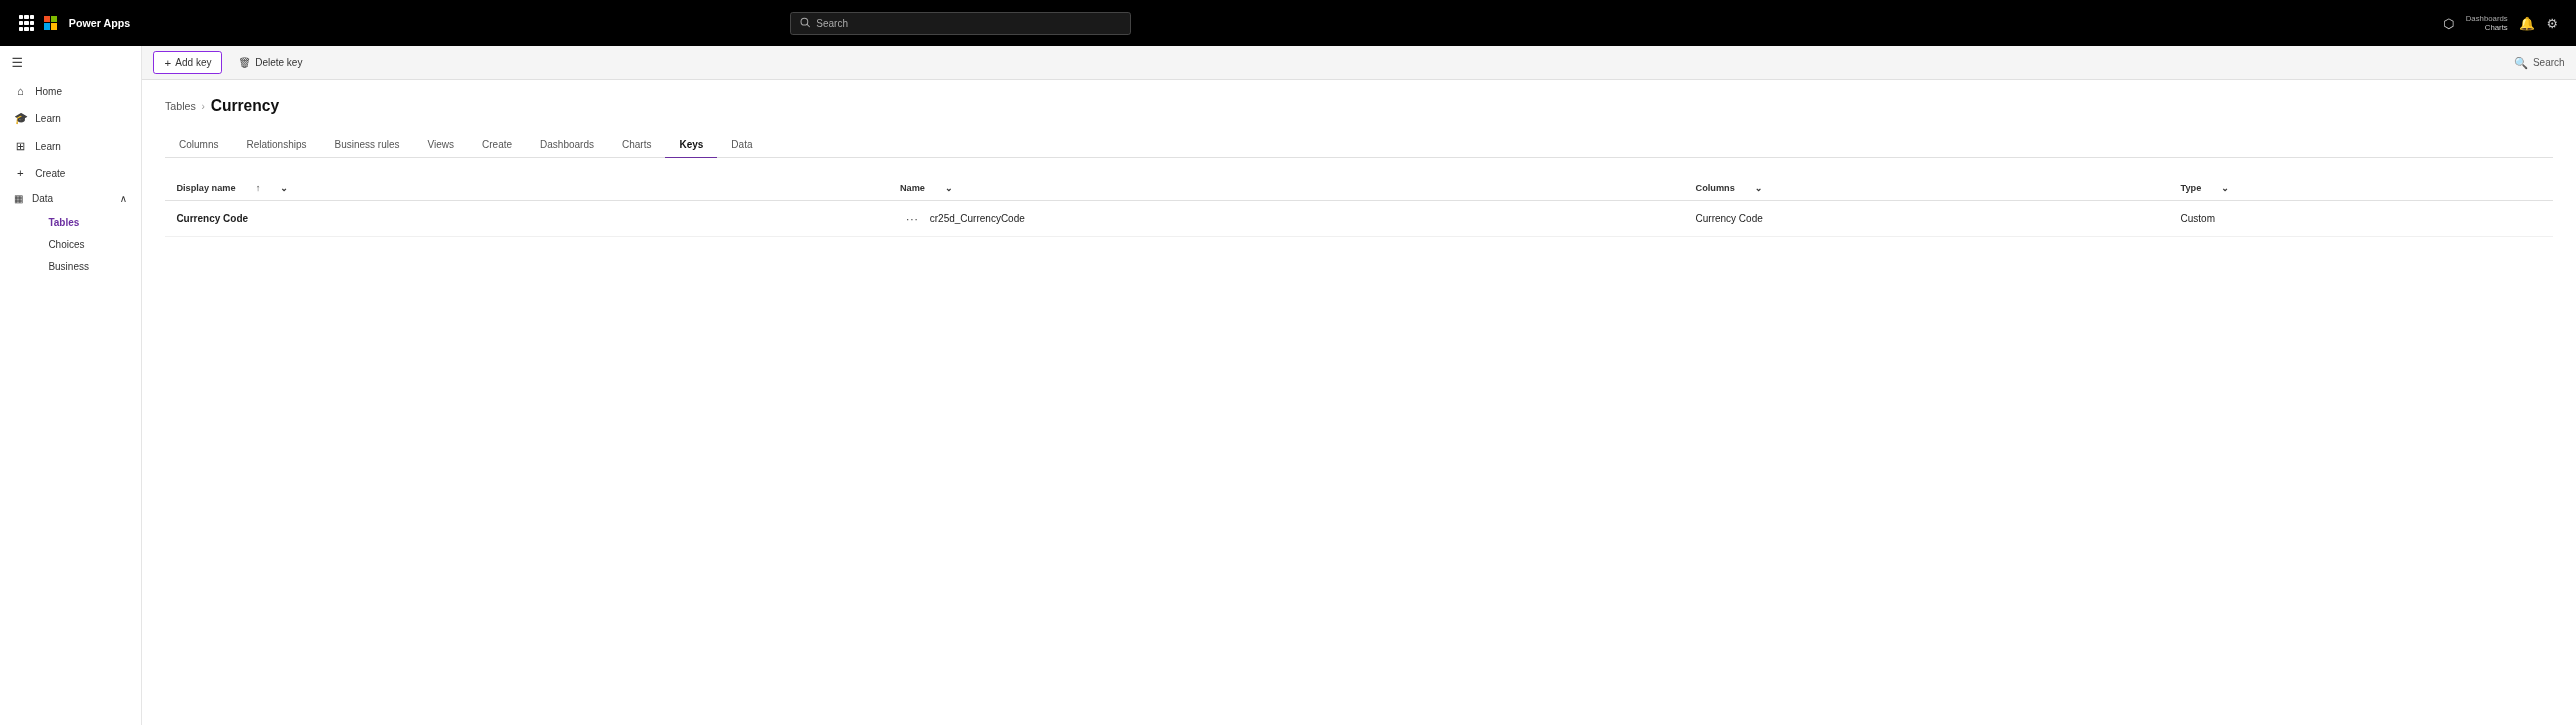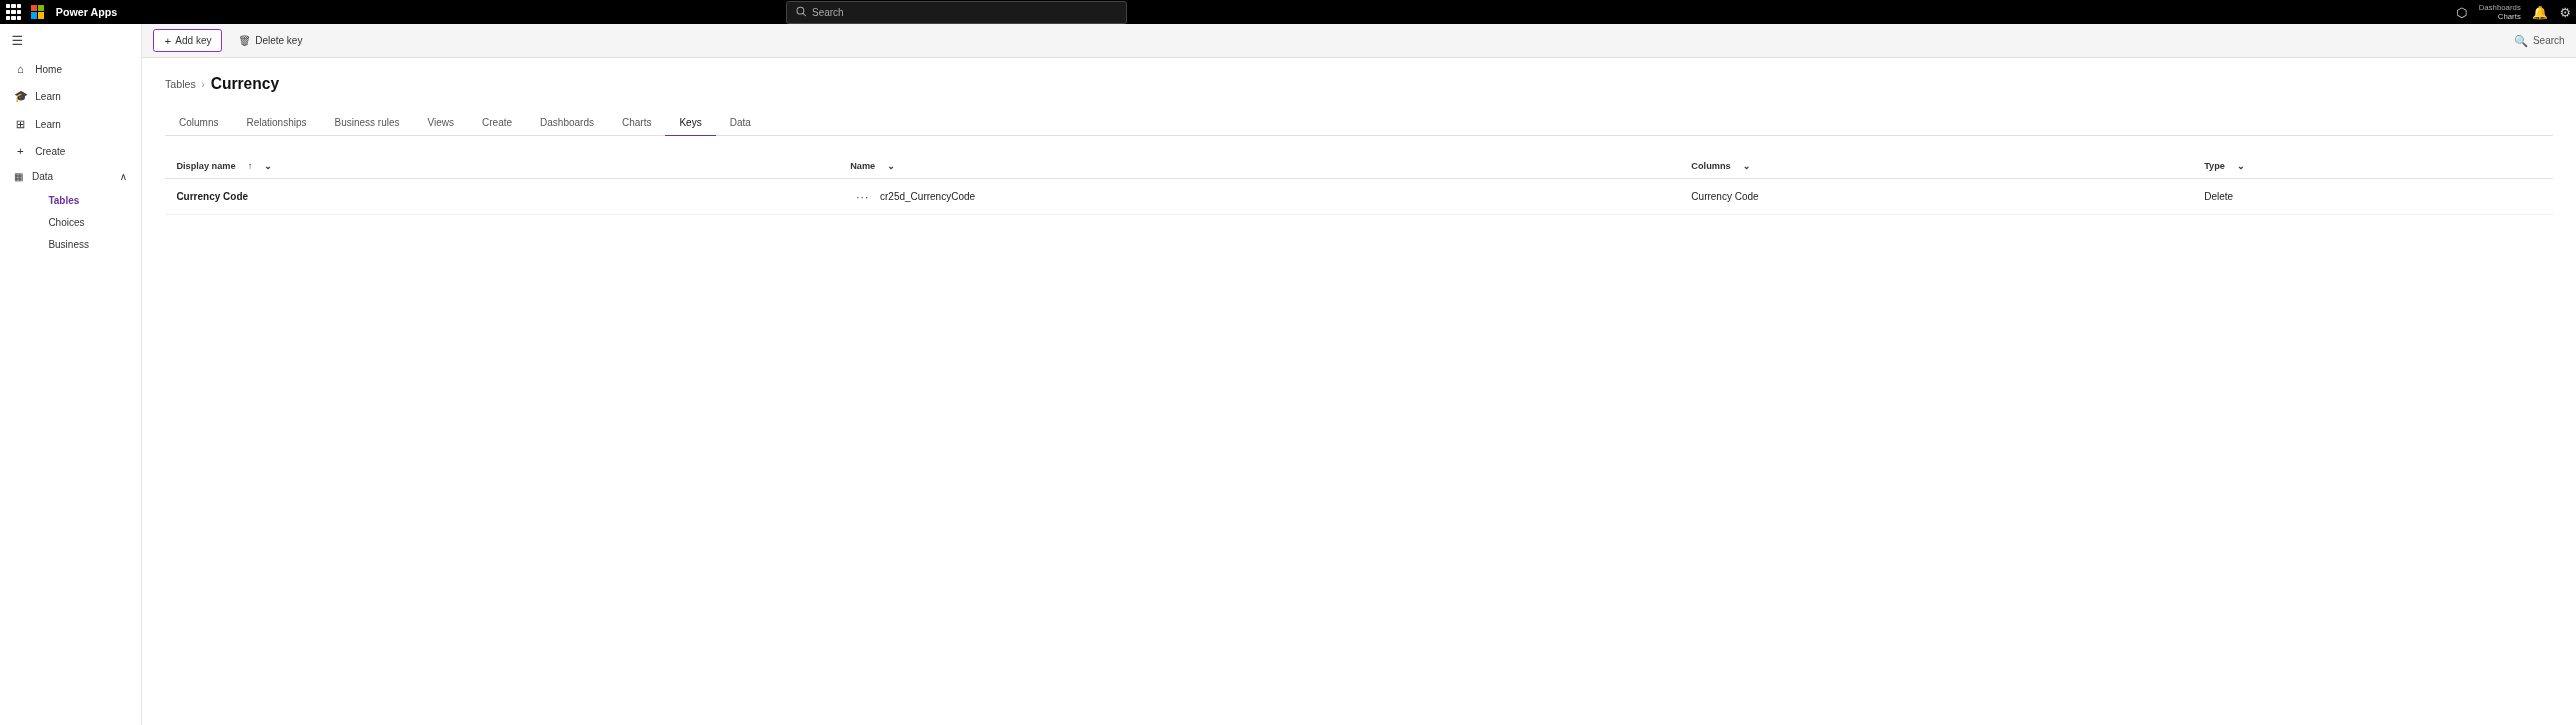--- a/index.html
+++ b/index.html
@@ -2,24 +2,24 @@
 <html style="font-size:11.4px"><head>
   <meta charset="utf-8">
   <style>
     * { box-sizing: border-box; margin: 0; padding: 0; }
     body { font-family: 'Segoe UI', sans-serif; font-size: 10px; background: #fff; color: #222; display: flex; flex-direction: column; height: 100vh; overflow: hidden; }
 
     
     .top-nav {
       background: #000;
       color: #fff;
-      height: 24px;
+      height: 46px;
       display: flex;
       align-items: center;
-      padding: 0 5px;
+      padding: 0 18px;
       gap: 8.5px;
       flex-shrink: 0;
     }
     .top-nav-waffle {
       width: 17px; height: 17px; display: flex; align-items: center; justify-content: center; cursor: pointer;
     }
     .waffle-grid { display: grid; grid-template-columns: repeat(3,4.3px); gap: 1.4px; }
     .waffle-dot { width: 4.3px; height: 4.3px; background: #fff; border-radius: 0.7px; }
     .ms-logo { display: flex; gap: 0.7px; width: 14px; height: 14px; flex-shrink: 0; }
     .ms-logo-q { width: 6.4px; height: 6.4px; }
@@ -99,30 +99,30 @@
     .breadcrumb-link { color: #555; cursor: pointer; }
     .breadcrumb-sep { color: #999; font-size: 10px; }
     .breadcrumb-current { font-size: 15.6px; font-weight: 700; color: #111; }
 
     
     .tabs { display: flex; gap: 0; border-bottom: 0.7px solid #e0e0e0; margin-bottom: 17px; }
     .tab {
       padding: 7px 14px; font-size: 10px; cursor: pointer; color: #555;
       border-bottom: 1.4px solid transparent; margin-bottom: -0.7px;
     }
-    .tab.active { color: #111; border-bottom: 1.4px solid #6b2fa0; font-weight: 400; }
+    .tab.active { color: #111; border-bottom: 1.4px solid #6b2fa0; font-weight: 700; }
 
     
     .data-table { width: 100%; border-collapse: collapse; }
     .data-table thead tr { border-bottom: 0.7px solid #e0e0e0; }
     .data-table th {
       text-align: left; padding: 7px 11.4px; font-size: 9.2px; font-weight: 600;
       color: #333; white-space: nowrap;
     }
-    .data-table th .sort-icons { display: inline-flex; align-items: center; gap: 12px; }
+    .data-table th .sort-icons { display: inline-flex; align-items: center; gap: 20px; }
     .data-table tbody tr { border-bottom: 0.7px solid #f0f0f0; }
     .data-table td { padding: 8.5px 11.4px; font-size: 10px; color: #222; }
     .row-bold { font-weight: 700; }
     .ellipsis-btn {
       background: transparent; border: none; cursor: pointer; font-size: 12.8px;
       color: #555; padding: 1.4px 5.7px; border-radius: 2.8px;
     }
 
     
     .sidebar::-webkit-scrollbar { width: 2.8px; }
@@ -302,21 +302,21 @@
         <tbody>
           <tr>
             <td>
               <span class="row-bold">Currency Code</span>
             </td>
             <td style="display:flex; align-items:center; gap:5.7px;">
               <button class="ellipsis-btn">···</button>
               <span>cr25d_CurrencyCode</span>
             </td>
             <td>Currency Code</td>
-            <td>Delete</td>
+            <td>Custom</td>
           </tr>
         </tbody>
       </table>
 
     </div>
   </div>
 </div>
 
 
 </body></html>

